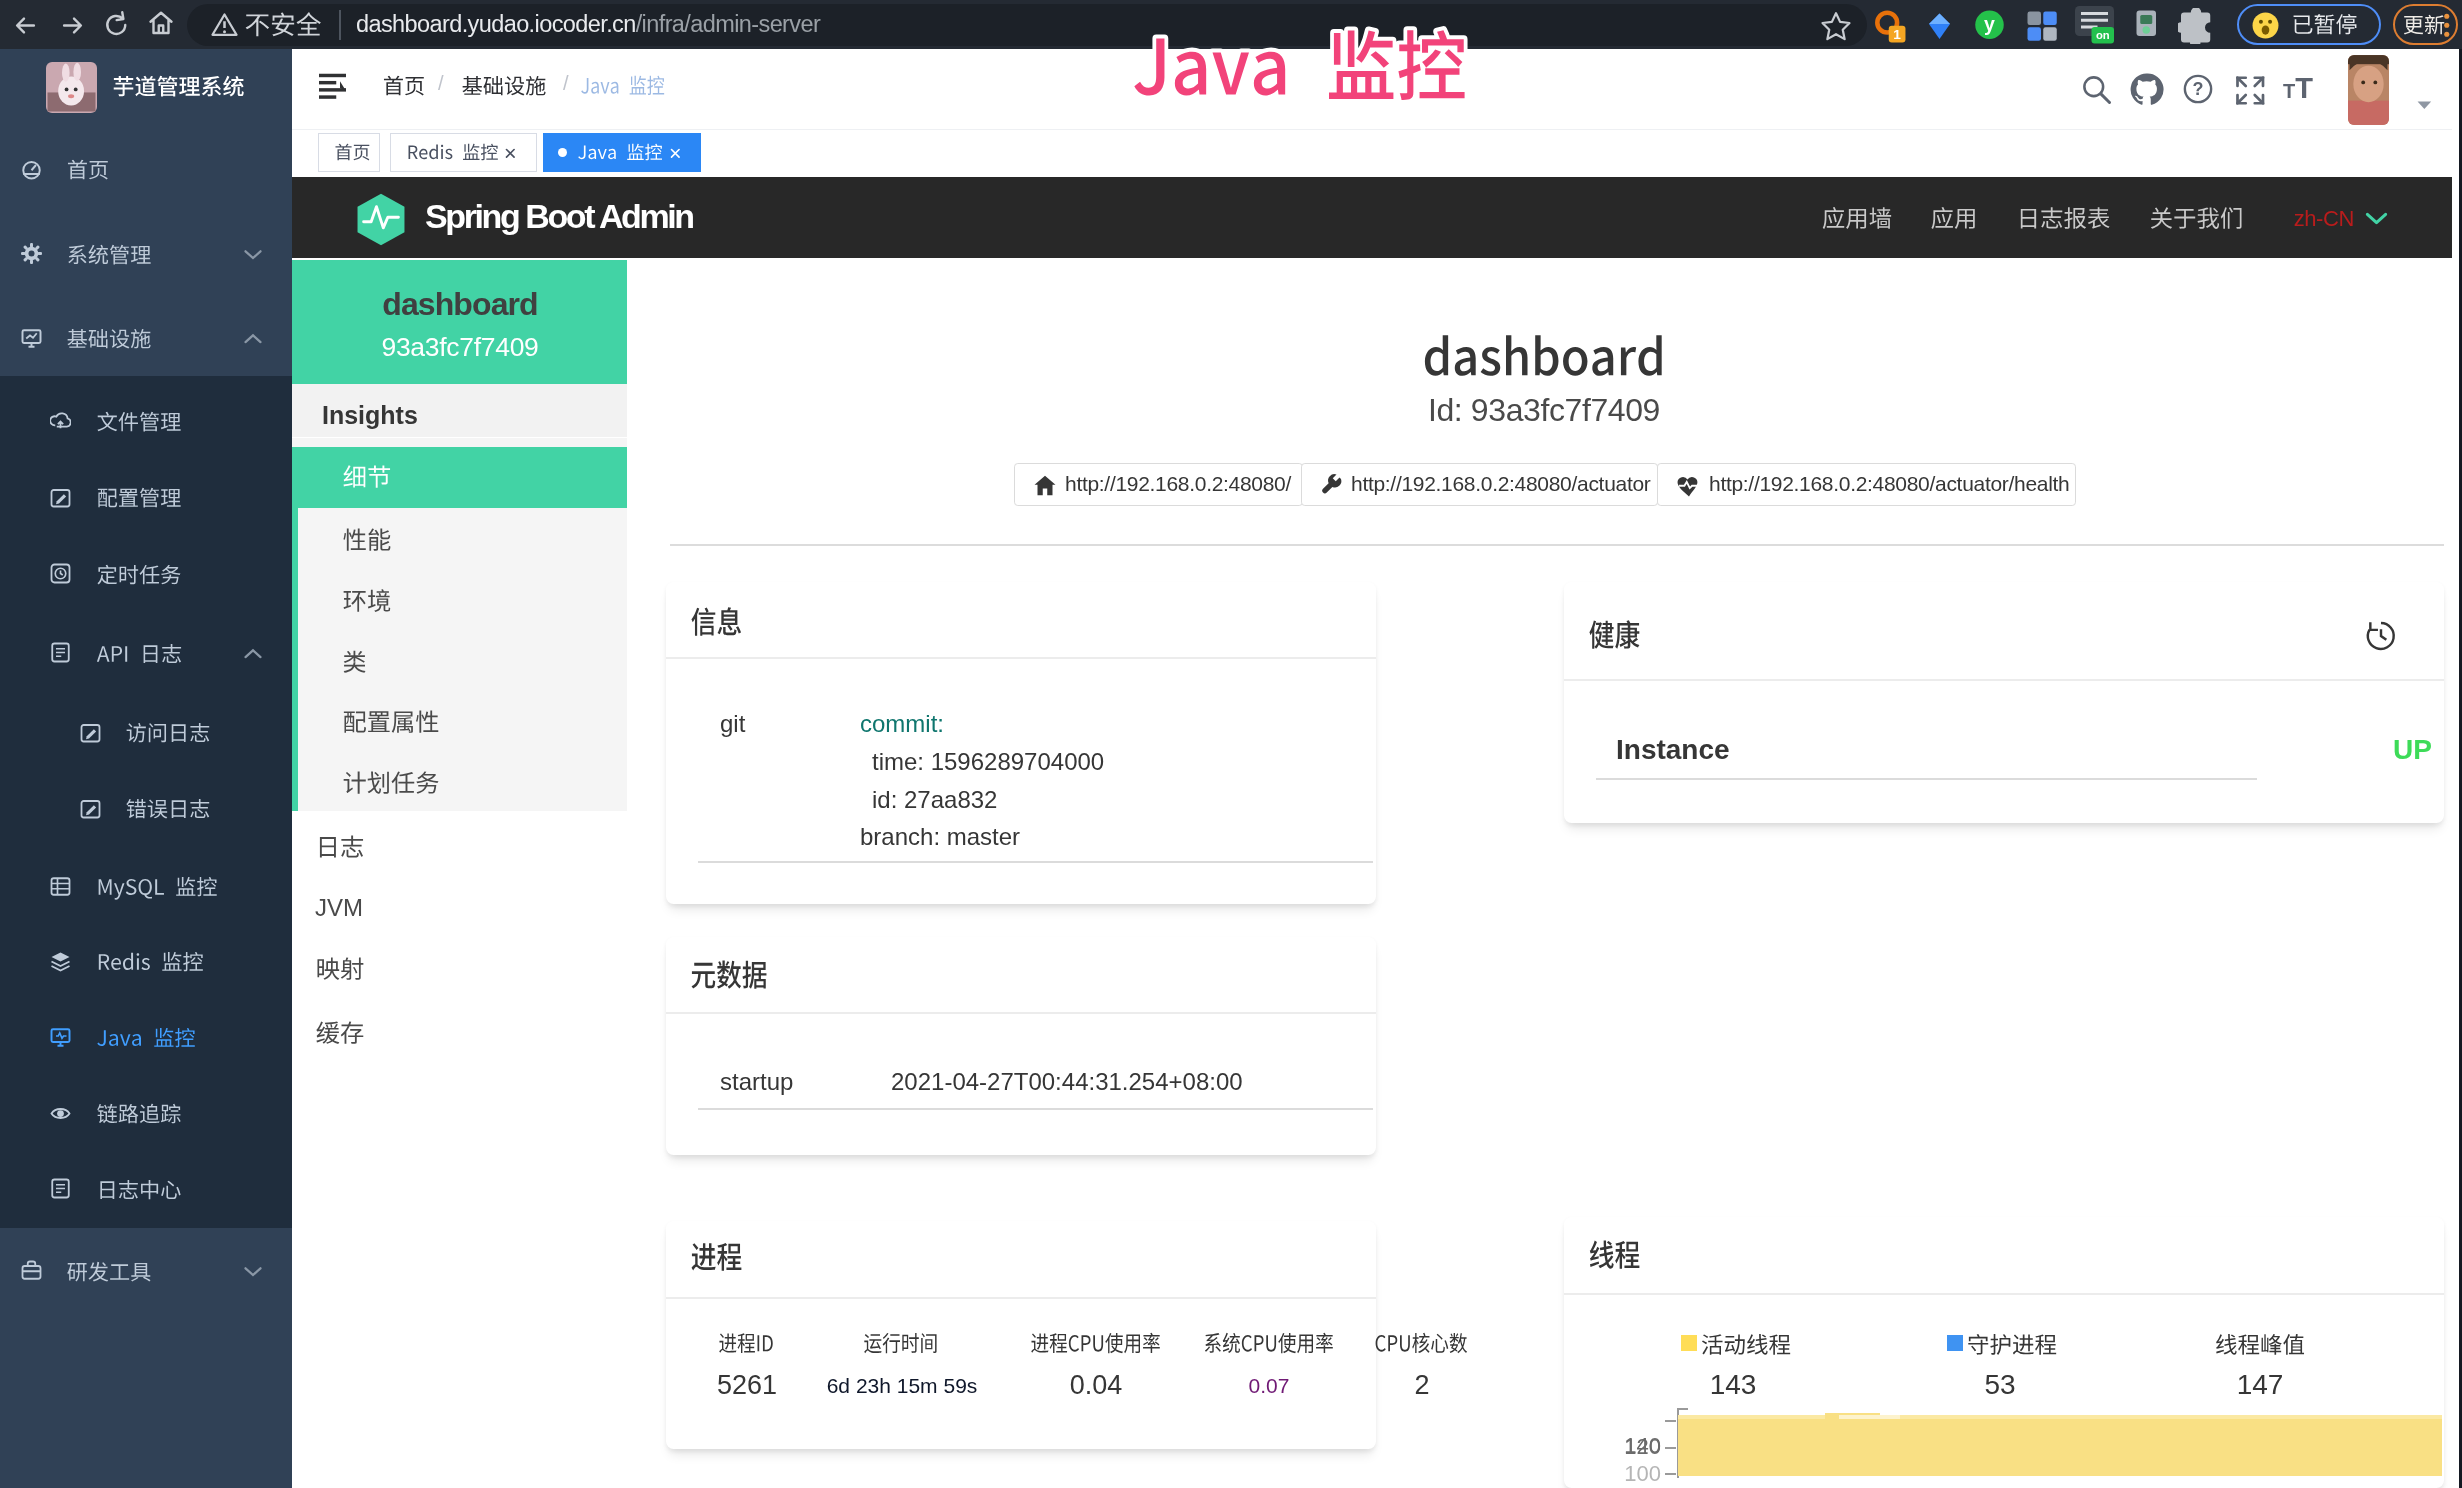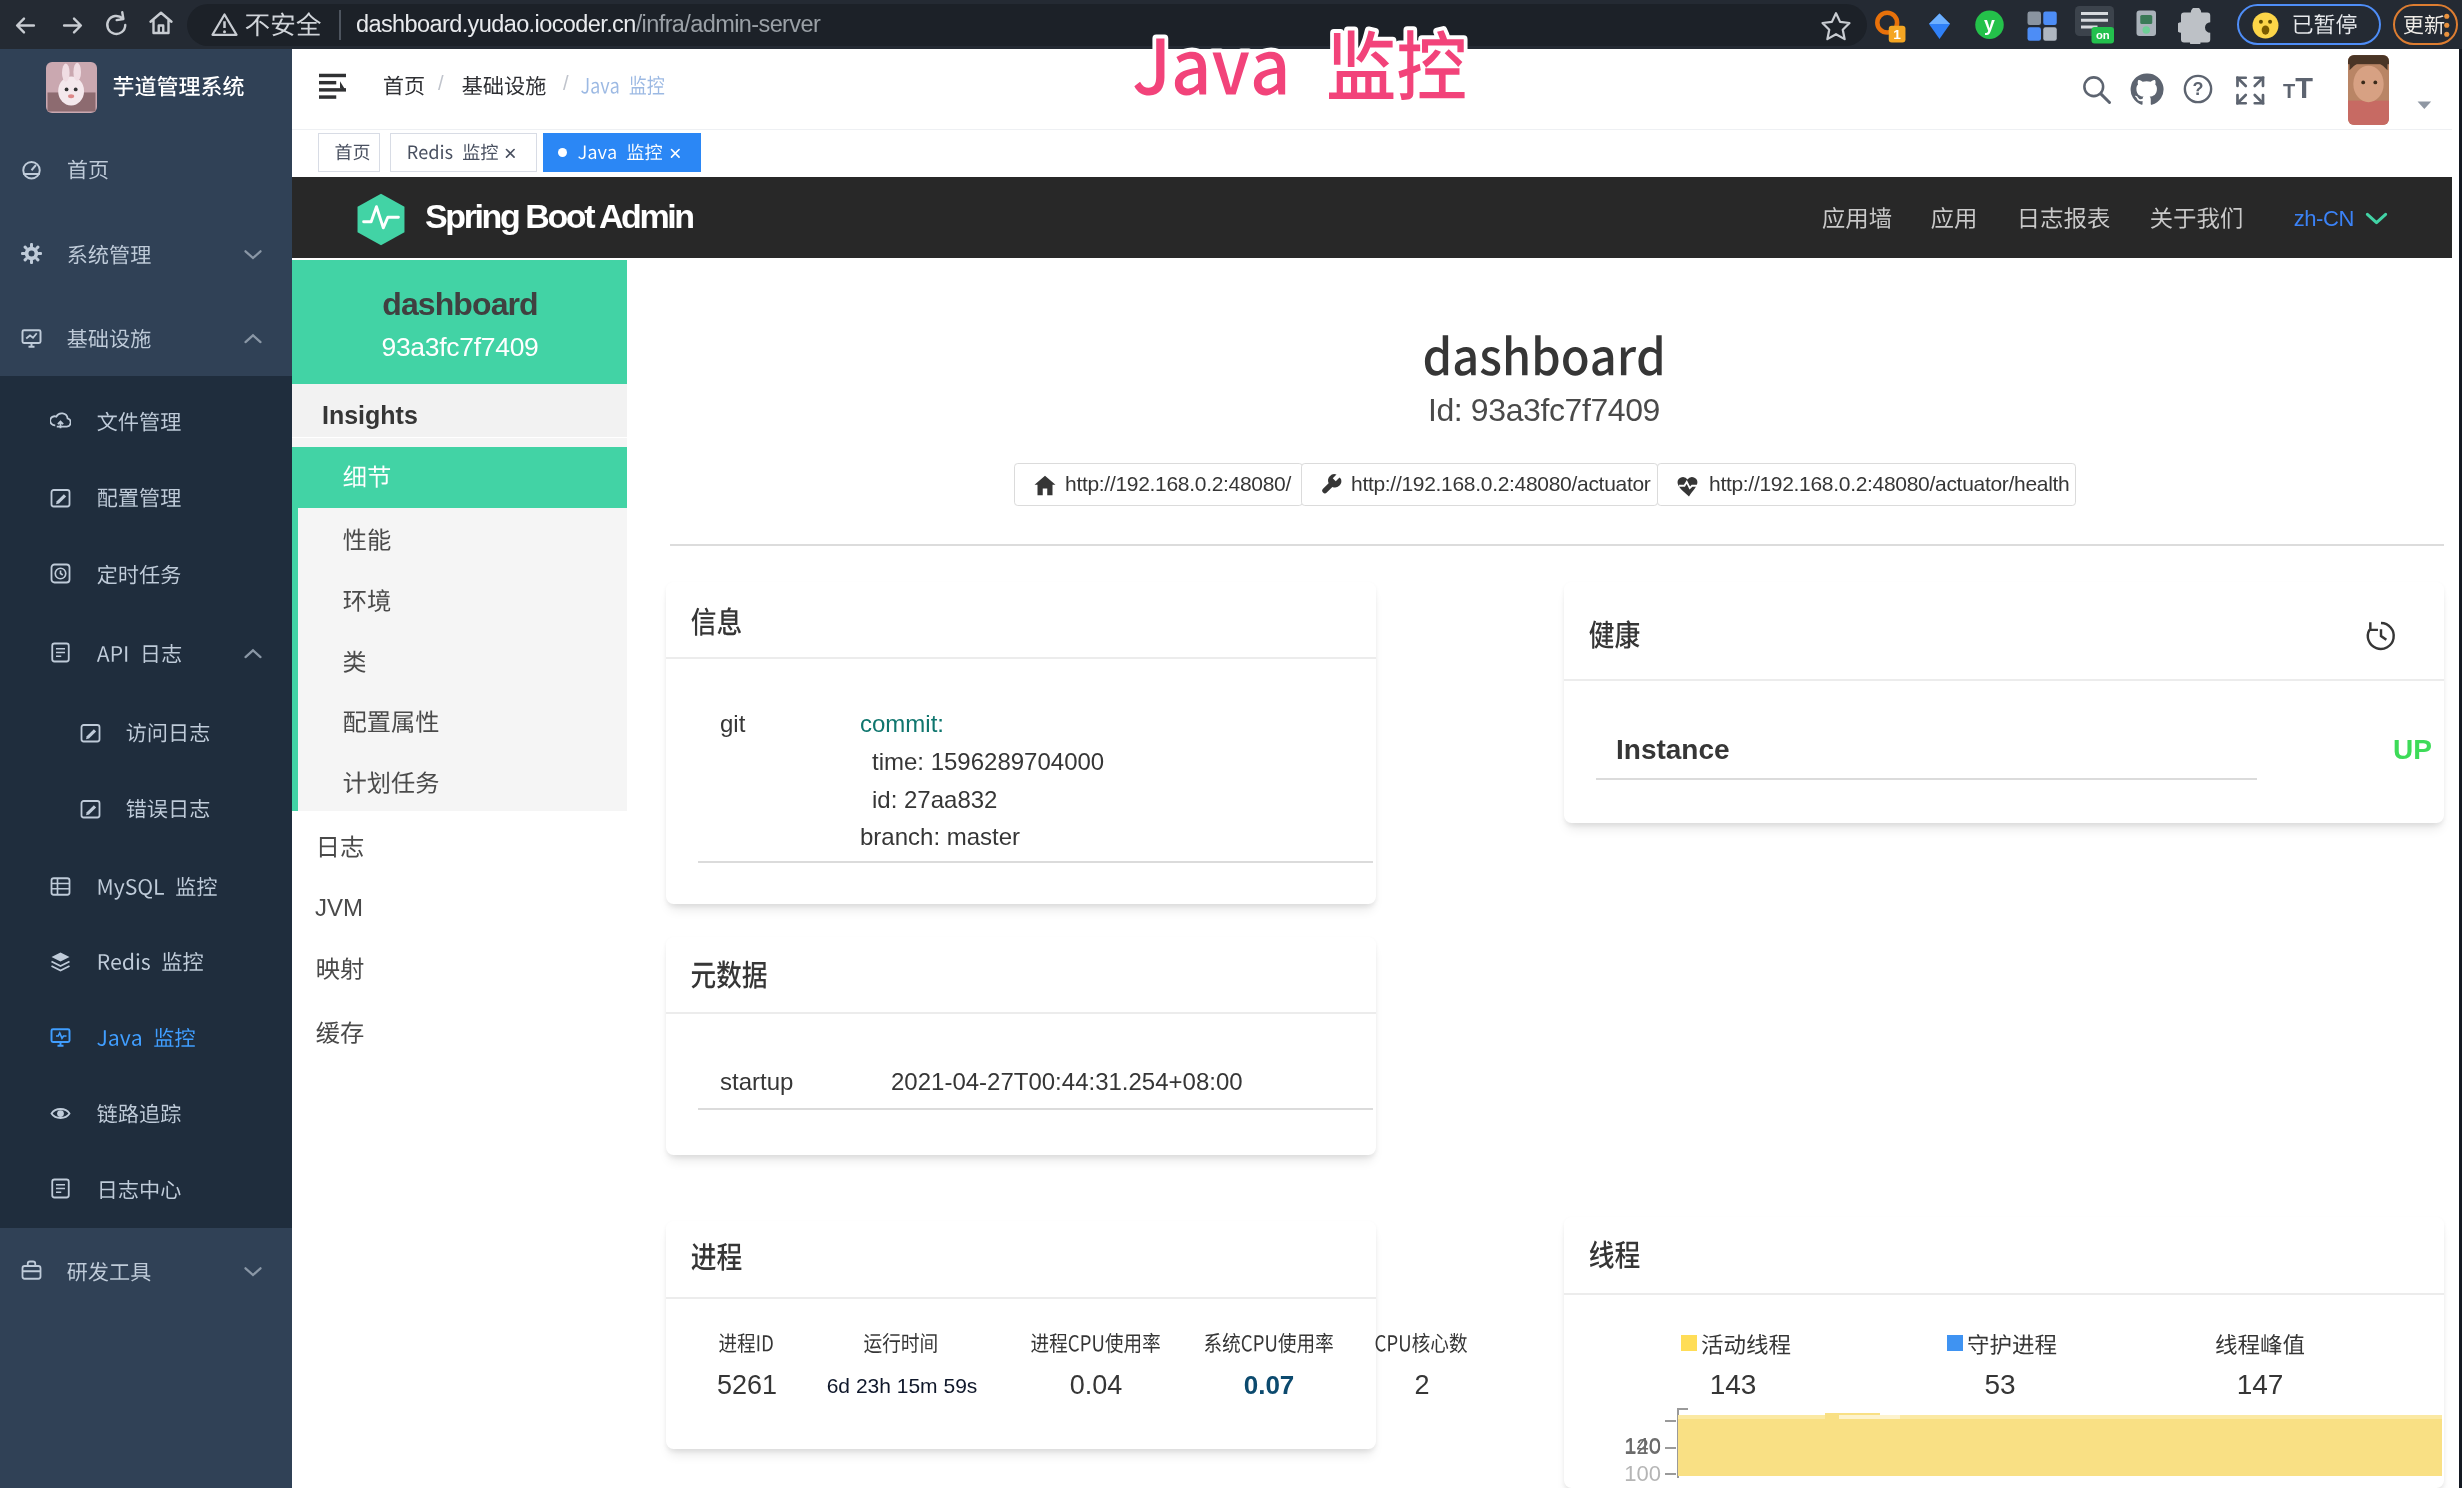--- a/index.html
+++ b/index.html
@@ -328,21 +328,21 @@
   </svg>
 <svg style="position:absolute;left:1929px;top:202px;overflow:visible" width="50" height="34" viewBox="-2 -33 66 45">
     <path d="M8.2 -15.2C9.5 -11.8 10.9 -7.4 11.5 -4.5L13.7 -5.4C13.1 -8.3 11.6 -12.6 10.2 -16.0ZM14.9 -16.9C15.9 -13.5 17.1 -9.1 17.5 -6.3L19.7 -6.9C19.3 -9.8 18.1 -14.1 17.0 -17.5ZM14.5 -25.7C15.1 -24.6 15.7 -23.2 16.2 -22.0H3.8V-13.6C3.8 -9.2 3.5 -3.0 1.1 1.4C1.7 1.6 2.7 2.3 3.2 2.7C5.7 -1.9 6.1 -8.9 6.1 -13.6V-19.8H29.2V-22.0H18.8C18.4 -23.2 17.5 -24.9 16.8 -26.3ZM6.5 -1.2V1.0H29.6V-1.2H21.2C24.1 -6.0 26.4 -11.7 27.8 -16.8L25.4 -17.7C24.2 -12.3 21.8 -6.0 18.8 -1.2Z M35.7 -23.9V-12.6C35.7 -8.2 35.4 -2.8 32.0 1.1C32.5 1.4 33.4 2.2 33.8 2.6C36.2 0.0 37.2 -3.6 37.7 -7.0H45.5V2.2H47.8V-7.0H56.2V-0.7C56.2 -0.1 56.0 0.1 55.4 0.1C54.8 0.1 52.7 0.2 50.5 0.1C50.8 0.7 51.2 1.7 51.3 2.3C54.2 2.3 56.0 2.3 57.1 1.9C58.1 1.6 58.5 0.8 58.5 -0.7V-23.9ZM38.0 -21.6H45.5V-16.6H38.0ZM56.2 -21.6V-16.6H47.8V-21.6ZM38.0 -14.4H45.5V-9.2H37.9C38.0 -10.4 38.0 -11.6 38.0 -12.6ZM56.2 -14.4V-9.2H47.8V-14.4Z" fill="#c9c9c9"></path>
   </svg>
 <svg style="position:absolute;left:2015px;top:202px;overflow:visible" width="97" height="34" viewBox="-2 -33 128 45">
     <path d="M7.8 -10.9H23.3V-2.2H7.8ZM7.8 -13.2V-21.6H23.3V-13.2ZM5.5 -23.9V2.1H7.8V0.1H23.3V2.0H25.8V-23.9Z M39.4 -7.9V-1.2C39.4 1.4 40.3 2.0 43.9 2.0C44.6 2.0 50.2 2.0 51.0 2.0C54.0 2.0 54.7 1.0 55.1 -3.0C54.4 -3.2 53.4 -3.5 52.9 -3.9C52.8 -0.6 52.5 -0.1 50.8 -0.1C49.6 -0.1 45.0 -0.1 44.0 -0.1C42.0 -0.1 41.7 -0.3 41.7 -1.2V-7.9ZM42.7 -9.8C45.3 -8.3 48.2 -6.0 49.6 -4.4L51.3 -6.0C49.8 -7.6 46.8 -9.8 44.3 -11.2ZM54.1 -7.2C55.6 -4.6 57.4 -1.0 58.1 1.1L60.3 0.2C59.6 -1.9 57.7 -5.4 56.2 -8.0ZM35.6 -7.7C35.0 -5.2 33.9 -2.1 32.5 -0.2L34.6 0.9C36.0 -1.1 37.1 -4.4 37.7 -6.9ZM45.2 -26.0V-21.6H32.7V-19.3H45.2V-14.1H34.8V-11.9H58.5V-14.1H47.6V-19.3H60.4V-21.6H47.6V-26.0Z M75.1 -25.0V2.4H77.4V-12.2H78.4C79.5 -9.0 81.2 -6.0 83.2 -3.4C81.6 -1.7 79.8 -0.2 77.6 0.8C78.2 1.3 78.8 2.0 79.2 2.5C81.3 1.4 83.1 -0.0 84.7 -1.7C86.3 0.0 88.2 1.4 90.2 2.4C90.6 1.8 91.3 0.9 91.9 0.4C89.8 -0.5 87.9 -1.8 86.2 -3.5C88.4 -6.5 90.0 -10.1 90.8 -13.9L89.2 -14.4L88.8 -14.4H77.4V-22.8H87.3C87.2 -20.0 87.0 -18.8 86.6 -18.4C86.4 -18.2 86.0 -18.2 85.3 -18.2C84.7 -18.2 82.7 -18.2 80.7 -18.4C81.0 -17.8 81.3 -17.0 81.3 -16.4C83.4 -16.3 85.3 -16.3 86.3 -16.3C87.4 -16.4 88.0 -16.6 88.6 -17.1C89.3 -17.9 89.6 -19.6 89.7 -24.0C89.8 -24.3 89.8 -25.0 89.8 -25.0ZM80.6 -12.2H88.0C87.3 -9.8 86.1 -7.3 84.6 -5.2C82.9 -7.3 81.6 -9.7 80.6 -12.2ZM67.9 -26.0V-19.8H63.5V-17.5H67.9V-10.9L63.0 -9.6L63.6 -7.3L67.9 -8.5V-0.4C67.9 0.1 67.7 0.2 67.1 0.3C66.7 0.3 65.1 0.3 63.4 0.2C63.7 0.9 64.0 1.9 64.1 2.5C66.6 2.5 68.0 2.4 68.9 2.0C69.8 1.7 70.2 1.0 70.2 -0.4V-9.2L74.0 -10.3L73.7 -12.6L70.2 -11.6V-17.5H73.7V-19.8H70.2V-26.0Z M100.8 2.4C101.5 2.0 102.7 1.6 111.3 -1.2C111.2 -1.7 111.0 -2.6 110.9 -3.2L103.4 -1.0V-7.8C105.2 -9.1 106.9 -10.4 108.3 -11.9C110.7 -5.4 115.0 -0.7 121.4 1.4C121.8 0.8 122.5 -0.1 123.0 -0.6C119.9 -1.5 117.3 -3.0 115.1 -5.0C117.1 -6.2 119.3 -7.8 121.1 -9.4L119.2 -10.7C117.9 -9.4 115.7 -7.7 113.8 -6.4C112.5 -8.0 111.4 -9.9 110.5 -11.9H122.0V-13.9H109.6V-16.7H119.6V-18.6H109.6V-21.3H121.0V-23.3H109.6V-26.0H107.3V-23.3H96.3V-21.3H107.3V-18.6H97.8V-16.7H107.3V-13.9H95.0V-11.9H105.3C102.4 -9.3 98.0 -6.9 94.1 -5.7C94.6 -5.2 95.3 -4.3 95.7 -3.8C97.4 -4.4 99.2 -5.3 101.0 -6.3V-1.7C101.0 -0.5 100.3 0.1 99.8 0.3C100.2 0.8 100.7 1.9 100.8 2.4Z" fill="#c9c9c9"></path>
   </svg>
 <svg style="position:absolute;left:2148px;top:202px;overflow:visible" width="97" height="34" viewBox="-2 -33 128 45">
     <path d="M6.9 -24.8C8.2 -23.1 9.5 -20.9 10.0 -19.4H4.0V-17.1H14.3V-13.3C14.3 -12.8 14.3 -12.2 14.2 -11.6H2.1V-9.3H13.8C12.8 -6.0 9.8 -2.4 1.5 0.4C2.1 0.9 2.9 1.9 3.2 2.4C11.2 -0.3 14.6 -3.9 16.0 -7.5C18.6 -2.7 22.6 0.7 28.1 2.3C28.5 1.6 29.2 0.6 29.8 0.0C24.1 -1.4 19.8 -4.7 17.5 -9.3H29.0V-11.6H16.9L16.9 -13.3V-17.1H27.3V-19.4H21.2C22.3 -21.1 23.5 -23.2 24.6 -25.1L22.0 -25.9C21.3 -24.0 19.8 -21.3 18.6 -19.4H10.1L12.2 -20.6C11.6 -22.0 10.2 -24.2 8.9 -25.8Z M34.8 -23.8V-21.5H45.6V-13.7H32.7V-11.3H45.6V-0.9C45.6 -0.3 45.3 -0.1 44.6 -0.1C44.0 -0.1 41.6 -0.0 39.0 -0.1C39.4 0.6 39.8 1.6 40.0 2.3C43.2 2.3 45.2 2.3 46.4 1.9C47.6 1.5 48.0 0.8 48.0 -0.9V-11.3H60.3V-13.7H48.0V-21.5H58.2V-23.8Z M83.8 -24.0C85.6 -22.4 87.7 -20.1 88.7 -18.7L90.6 -20.0C89.6 -21.5 87.4 -23.7 85.6 -25.2ZM87.8 -13.2C86.7 -11.3 85.3 -9.3 83.7 -7.5C83.2 -9.6 82.7 -12.0 82.4 -14.7H91.3V-16.9H82.2C81.9 -19.7 81.8 -22.7 81.8 -25.8H79.4C79.4 -22.7 79.5 -19.7 79.8 -16.9H72.7V-22.3C74.6 -22.7 76.4 -23.2 77.9 -23.7L76.3 -25.7C73.3 -24.6 68.3 -23.5 63.9 -22.8C64.2 -22.3 64.5 -21.5 64.6 -20.9C66.5 -21.1 68.4 -21.5 70.4 -21.8V-16.9H63.7V-14.7H70.4V-9.2L63.3 -7.8L64.0 -5.4L70.4 -6.9V-0.5C70.4 0.0 70.2 0.2 69.7 0.2C69.1 0.2 67.3 0.2 65.3 0.2C65.6 0.8 66.0 1.9 66.1 2.5C68.7 2.5 70.4 2.4 71.3 2.1C72.4 1.7 72.7 1.0 72.7 -0.5V-7.4L78.4 -8.8L78.2 -10.8L72.7 -9.7V-14.7H80.0C80.4 -11.3 81.0 -8.2 81.7 -5.6C79.5 -3.5 77.0 -1.8 74.4 -0.5C75.0 -0.0 75.6 0.7 76.0 1.3C78.3 0.1 80.5 -1.5 82.6 -3.3C83.9 0.4 85.9 2.6 88.3 2.6C90.6 2.6 91.5 1.1 91.9 -4.1C91.3 -4.3 90.5 -4.8 90.0 -5.4C89.8 -1.4 89.4 0.2 88.5 0.2C87.0 0.2 85.6 -1.8 84.4 -5.1C86.6 -7.3 88.4 -9.7 89.8 -12.4Z M104.8 -25.0C106.1 -23.1 107.7 -20.5 108.4 -18.9L110.3 -20.1C109.6 -21.6 108.0 -24.2 106.6 -26.0ZM103.5 -19.8V2.5H105.7V-19.8ZM110.8 -24.9V-22.8H119.3V-0.5C119.3 0.0 119.1 0.2 118.6 0.2C118.1 0.2 116.3 0.2 114.6 0.2C114.9 0.8 115.2 1.8 115.3 2.4C117.8 2.4 119.4 2.4 120.3 2.0C121.2 1.6 121.6 0.9 121.6 -0.5V-24.9ZM100.0 -25.9C98.7 -21.1 96.6 -16.3 94.1 -13.2C94.5 -12.6 95.2 -11.4 95.4 -10.8C96.1 -11.8 96.8 -12.9 97.5 -14.1V2.4H99.7V-18.6C100.7 -20.7 101.5 -23.0 102.1 -25.3Z" fill="#c9c9c9"></path>
   </svg>
-<div style="position:absolute;left:2354px;transform:translateX(-100%);top:206px;font-size:22px;line-height:26.5px;font-weight:400;color:#3b82f6;white-space:nowrap;letter-spacing:-0.4px;">zh-CN</div>
+<div style="position:absolute;left:2354px;transform:translateX(-100%);top:206px;font-size:22px;line-height:26.5px;font-weight:400;color:#b91c1c;white-space:nowrap;letter-spacing:-0.4px;">zh-CN</div>
 <svg style="position:absolute;left:2365px;top:212px;" width="23" height="13.7" viewBox="0 0 30 18">
     <path d="M3 3 L15 14 L27 3" stroke="#42d3a5" stroke-width="4" fill="none" stroke-linecap="round" stroke-linejoin="round"></path>
   </svg>
 <div style="position:absolute;left:292px;top:260px;width:335px;height:124px;background:#42d3a5;"></div>
 <div style="position:absolute;left:460px;transform:translateX(-50%);top:285px;font-size:32px;line-height:38px;font-weight:700;color:#404040;white-space:nowrap;letter-spacing:-0.9px;">dashboard</div>
 <div style="position:absolute;left:460px;transform:translateX(-50%);top:331px;font-size:26.5px;line-height:32px;font-weight:400;color:#ffffff;white-space:nowrap;letter-spacing:-0.3px;">93a3fc7f7409</div>
 <div style="position:absolute;left:292px;top:384px;width:335px;height:53px;background:#f2f2f2;"></div>
 <div style="position:absolute;left:322px;top:400px;font-size:25px;line-height:30px;font-weight:700;color:#363636;white-space:nowrap;">Insights</div>
 <div style="position:absolute;left:292px;top:438px;width:335px;height:373px;background:#f5f5f5;"></div>
 <div style="position:absolute;left:292px;top:447px;width:6px;height:364px;background:#42d3a5;"></div>
@@ -466,21 +466,21 @@
     </g>
   </svg>
 <svg style="position:absolute;left:1373px;top:1328px;overflow:visible" width="96" height="32" viewBox="0 0 127 42">
     <g transform="translate(2,30.740000000000002) scale(0.85,1)">
       <path d="M10.9 0.4C13.7 0.4 15.8 -0.7 17.5 -2.7L16.0 -4.4C14.6 -2.9 13.1 -2.0 11.0 -2.0C7.0 -2.0 4.4 -5.3 4.4 -10.7C4.4 -16.0 7.1 -19.3 11.1 -19.3C13.0 -19.3 14.4 -18.5 15.5 -17.3L16.9 -19.0C15.7 -20.4 13.7 -21.6 11.1 -21.6C5.7 -21.6 1.7 -17.5 1.7 -10.6C1.7 -3.7 5.6 0.4 10.9 0.4Z M21.4 0.0H24.1V-8.5H27.6C32.3 -8.5 35.4 -10.5 35.4 -15.0C35.4 -19.7 32.2 -21.3 27.5 -21.3H21.4ZM24.1 -10.6V-19.1H27.1C30.9 -19.1 32.8 -18.1 32.8 -15.0C32.8 -12.0 31.0 -10.6 27.3 -10.6Z M47.3 0.4C51.6 0.4 55.0 -1.9 55.0 -8.8V-21.3H52.4V-8.7C52.4 -3.6 50.1 -2.0 47.3 -2.0C44.5 -2.0 42.4 -3.6 42.4 -8.7V-21.3H39.7V-8.8C39.7 -1.9 43.0 0.4 47.3 0.4Z M82.7 -10.7C80.2 -5.8 74.6 -1.6 67.9 0.6C68.3 1.0 68.9 1.8 69.1 2.3C72.8 1.1 76.0 -0.7 78.8 -2.9C80.7 -1.3 82.9 0.7 84.0 2.0L85.7 0.6C84.5 -0.8 82.3 -2.7 80.3 -4.2C82.2 -5.9 83.7 -7.8 84.9 -9.9ZM75.5 -23.8C76.2 -22.8 76.7 -21.4 77.0 -20.4H69.4V-18.4H74.9C74.0 -16.7 72.3 -14.1 71.7 -13.5C71.3 -13.0 70.5 -12.8 69.9 -12.6C70.1 -12.2 70.4 -11.1 70.5 -10.6C71.0 -10.8 71.9 -10.9 77.1 -11.3C74.9 -9.1 72.2 -7.1 69.3 -5.8C69.7 -5.4 70.3 -4.6 70.6 -4.1C75.7 -6.6 80.1 -10.8 82.6 -15.2L80.5 -15.9C80.1 -15.0 79.5 -14.1 78.8 -13.2L73.9 -12.9C74.9 -14.5 76.3 -16.8 77.3 -18.4H85.5V-20.4H78.9L79.3 -20.5C79.1 -21.6 78.3 -23.3 77.6 -24.5ZM63.3 -24.4V-18.8H59.5V-16.7H63.2C62.3 -12.8 60.5 -8.1 58.7 -5.7C59.1 -5.2 59.7 -4.2 59.9 -3.6C61.1 -5.5 62.4 -8.4 63.3 -11.5V2.3H65.4V-12.9C66.2 -11.5 67.1 -9.7 67.5 -8.8L68.8 -10.4C68.3 -11.2 66.2 -14.5 65.4 -15.5V-16.7H68.7V-18.8H65.4V-24.4Z M95.3 -16.3V-1.9C95.3 1.0 96.3 1.8 99.4 1.8C100.0 1.8 104.5 1.8 105.2 1.8C108.5 1.8 109.2 0.2 109.5 -5.3C108.9 -5.5 108.0 -5.9 107.4 -6.3C107.2 -1.3 107.0 -0.3 105.2 -0.3C104.1 -0.3 100.3 -0.3 99.6 -0.3C97.9 -0.3 97.6 -0.5 97.6 -1.9V-16.3ZM90.7 -14.1C90.2 -10.6 89.3 -6.1 88.0 -3.1L90.2 -2.2C91.4 -5.3 92.3 -10.2 92.8 -13.7ZM108.8 -14.1C110.5 -10.6 112.1 -6.0 112.6 -3.0L114.8 -3.9C114.2 -6.9 112.5 -11.4 110.9 -14.8ZM96.7 -21.9C99.4 -20.0 102.9 -17.1 104.5 -15.3L106.1 -16.9C104.4 -18.8 100.9 -21.5 98.2 -23.3Z M128.6 -23.8C128.1 -22.7 127.2 -21.0 126.4 -20.0L127.9 -19.3C128.6 -20.2 129.6 -21.7 130.4 -23.0ZM118.3 -23.0C119.1 -21.8 119.9 -20.2 120.1 -19.2L121.8 -19.9C121.5 -20.9 120.7 -22.5 119.9 -23.6ZM127.7 -7.5C127.0 -6.0 126.1 -4.8 125.0 -3.7C123.9 -4.2 122.7 -4.8 121.7 -5.2C122.1 -5.9 122.5 -6.7 122.9 -7.5ZM119.0 -4.4C120.4 -3.9 122.0 -3.2 123.4 -2.4C121.6 -1.1 119.3 -0.1 117.0 0.4C117.3 0.8 117.8 1.6 118.0 2.1C120.7 1.4 123.1 0.2 125.2 -1.5C126.2 -0.9 127.0 -0.3 127.7 0.2L129.1 -1.2C128.4 -1.7 127.6 -2.2 126.6 -2.8C128.2 -4.4 129.4 -6.4 130.1 -9.0L128.9 -9.5L128.6 -9.4H123.8L124.5 -10.9L122.5 -11.2C122.3 -10.6 122.0 -10.0 121.7 -9.4H117.8V-7.5H120.8C120.2 -6.4 119.6 -5.3 119.0 -4.4ZM123.2 -24.4V-19.0H117.2V-17.2H122.6C121.2 -15.3 118.9 -13.5 116.9 -12.6C117.3 -12.2 117.8 -11.5 118.1 -11.0C119.9 -11.9 121.8 -13.5 123.2 -15.3V-11.7H125.3V-15.7C126.6 -14.6 128.4 -13.3 129.1 -12.6L130.4 -14.2C129.7 -14.7 127.1 -16.3 125.7 -17.2H131.2V-19.0H125.3V-24.4ZM134.0 -24.1C133.3 -19.0 132.0 -14.2 129.7 -11.1C130.2 -10.8 131.0 -10.1 131.4 -9.8C132.1 -10.8 132.8 -12.1 133.3 -13.5C134.0 -10.7 134.8 -8.1 135.9 -5.8C134.3 -3.0 132.0 -0.9 128.8 0.6C129.3 1.1 129.9 1.9 130.1 2.4C133.0 0.8 135.3 -1.2 137.0 -3.7C138.4 -1.3 140.2 0.7 142.5 2.1C142.8 1.5 143.5 0.8 144.0 0.3C141.5 -1.0 139.6 -3.1 138.1 -5.7C139.7 -8.7 140.7 -12.4 141.3 -16.7H143.3V-18.7H135.0C135.4 -20.4 135.7 -22.1 136.0 -23.8ZM139.2 -16.7C138.8 -13.4 138.1 -10.5 137.0 -8.0C135.9 -10.6 135.1 -13.6 134.6 -16.7Z" fill="#363636"></path>
     </g>
   </svg>
 <div style="position:absolute;left:747px;transform:translateX(-50%);top:1369px;font-size:27px;line-height:33px;font-weight:400;color:#363636;white-space:nowrap;">5261</div>
 <div style="position:absolute;left:902px;transform:translateX(-50%);top:1369px;font-size:21px;line-height:33px;font-weight:400;color:#0f172a;white-space:nowrap;">6d 23h 15m 59s</div>
 <div style="position:absolute;left:1096px;transform:translateX(-50%);top:1369px;font-size:27px;line-height:33px;font-weight:400;color:#363636;white-space:nowrap;">0.04</div>
-<div style="position:absolute;left:1269px;transform:translateX(-50%);top:1369px;font-size:26px;line-height:33px;font-weight:700;color:#0c4a6e;white-space:nowrap;">0.07</div>
+<div style="position:absolute;left:1269px;transform:translateX(-50%);top:1369px;font-size:21px;line-height:33px;font-weight:400;color:#701a75;white-space:nowrap;">0.07</div>
 <div style="position:absolute;left:1422px;transform:translateX(-50%);top:1369px;font-size:27px;line-height:33px;font-weight:400;color:#363636;white-space:nowrap;">2</div>
 <div style="position:absolute;left:1564px;top:1217px;width:880px;height:271px;background:#fff;border-radius:7.6px;box-shadow:0 9px 12px -4.6px rgba(10,10,10,0.10),0 2.3px 4.6px rgba(10,10,10,0.06);"></div>
 <div style="position:absolute;left:1564px;top:1293px;width:880px;height:1.5px;background:#ececec"></div>
 <svg style="position:absolute;left:1587px;top:1234px;overflow:visible" width="55" height="44" viewBox="0 0 72 58">
     <g transform="translate(2,42.400000000000006) scale(0.85,1)">
       <path d="M2.0 -2.5 2.8 1.2C6.6 -0.0 11.4 -1.6 16.1 -3.1L15.5 -6.2C10.5 -4.8 5.4 -3.3 2.0 -2.5ZM28.2 -31.2C30.0 -30.2 32.4 -28.6 33.6 -27.4L35.9 -29.8C34.7 -30.8 32.2 -32.3 30.4 -33.2ZM2.9 -16.8C3.5 -17.1 4.5 -17.3 8.8 -17.8C7.2 -15.6 5.8 -13.8 5.1 -13.1C3.8 -11.6 3.0 -10.6 2.0 -10.4C2.4 -9.5 3.0 -7.8 3.2 -7.1C4.1 -7.6 5.6 -8.0 15.5 -10.0C15.4 -10.8 15.4 -12.2 15.6 -13.2L8.3 -11.9C11.2 -15.4 14.1 -19.4 16.5 -23.6L13.4 -25.5C12.6 -24.0 11.8 -22.5 10.9 -21.1L6.6 -20.8C8.9 -24.0 11.2 -28.1 12.8 -32.0L9.3 -33.7C7.8 -29.0 4.9 -24.0 4.0 -22.7C3.2 -21.4 2.5 -20.5 1.7 -20.3C2.1 -19.3 2.7 -17.5 2.9 -16.8ZM35.0 -14.0C33.6 -11.8 31.7 -9.7 29.5 -7.8C29.0 -9.8 28.5 -12.0 28.2 -14.4L37.9 -16.2L37.3 -19.6L27.7 -17.8C27.5 -19.2 27.4 -20.8 27.2 -22.4L36.8 -23.8L36.2 -27.2L27.0 -25.8C26.9 -28.4 26.8 -31.1 26.9 -33.9H23.2C23.2 -31.0 23.2 -28.1 23.4 -25.2L17.3 -24.3L17.9 -20.9L23.6 -21.8C23.7 -20.2 23.9 -18.6 24.0 -17.1L16.5 -15.7L17.1 -12.3L24.5 -13.7C25.0 -10.7 25.6 -7.9 26.3 -5.5C23.0 -3.4 19.2 -1.6 15.1 -0.4C16.0 0.4 17.0 1.8 17.4 2.7C21.0 1.4 24.5 -0.2 27.6 -2.2C29.2 1.2 31.3 3.3 34.0 3.3C37.0 3.3 38.1 2.0 38.7 -2.7C37.9 -3.1 36.7 -3.9 36.0 -4.8C35.8 -1.4 35.4 -0.4 34.4 -0.4C33.0 -0.4 31.8 -1.8 30.7 -4.4C33.7 -6.8 36.2 -9.4 38.2 -12.5Z M62.0 -29.0H72.8V-22.4H62.0ZM58.4 -32.2V-19.2H76.5V-32.2ZM58.0 -8.7V-5.4H65.4V-1.0H55.4V2.4H78.6V-1.0H69.2V-5.4H76.8V-8.7H69.2V-12.8H77.8V-16.1H57.0V-12.8H65.4V-8.7ZM54.1 -33.3C51.1 -31.9 46.0 -30.7 41.5 -30.0C41.9 -29.2 42.4 -27.9 42.6 -27.1C44.3 -27.3 46.2 -27.6 48.0 -28.0V-22.5H41.8V-19.0H47.5C46.0 -14.7 43.4 -9.8 41.0 -7.1C41.6 -6.2 42.5 -4.6 42.8 -3.6C44.7 -5.9 46.5 -9.3 48.0 -13.0V3.3H51.7V-13.3C52.9 -11.7 54.2 -9.8 54.8 -8.7L57.0 -11.6C56.2 -12.6 52.8 -16.2 51.7 -17.1V-19.0H56.4V-22.5H51.7V-28.8C53.5 -29.2 55.2 -29.8 56.7 -30.4Z" fill="#363636"></path>
     </g>
   </svg>
 <div style="position:absolute;left:1681px;top:1335px;width:16px;height:16px;background:#ffdd57;"></div>
 <svg style="position:absolute;left:1699px;top:1329px;overflow:visible" width="94" height="33" viewBox="-2 -32 124 44">

